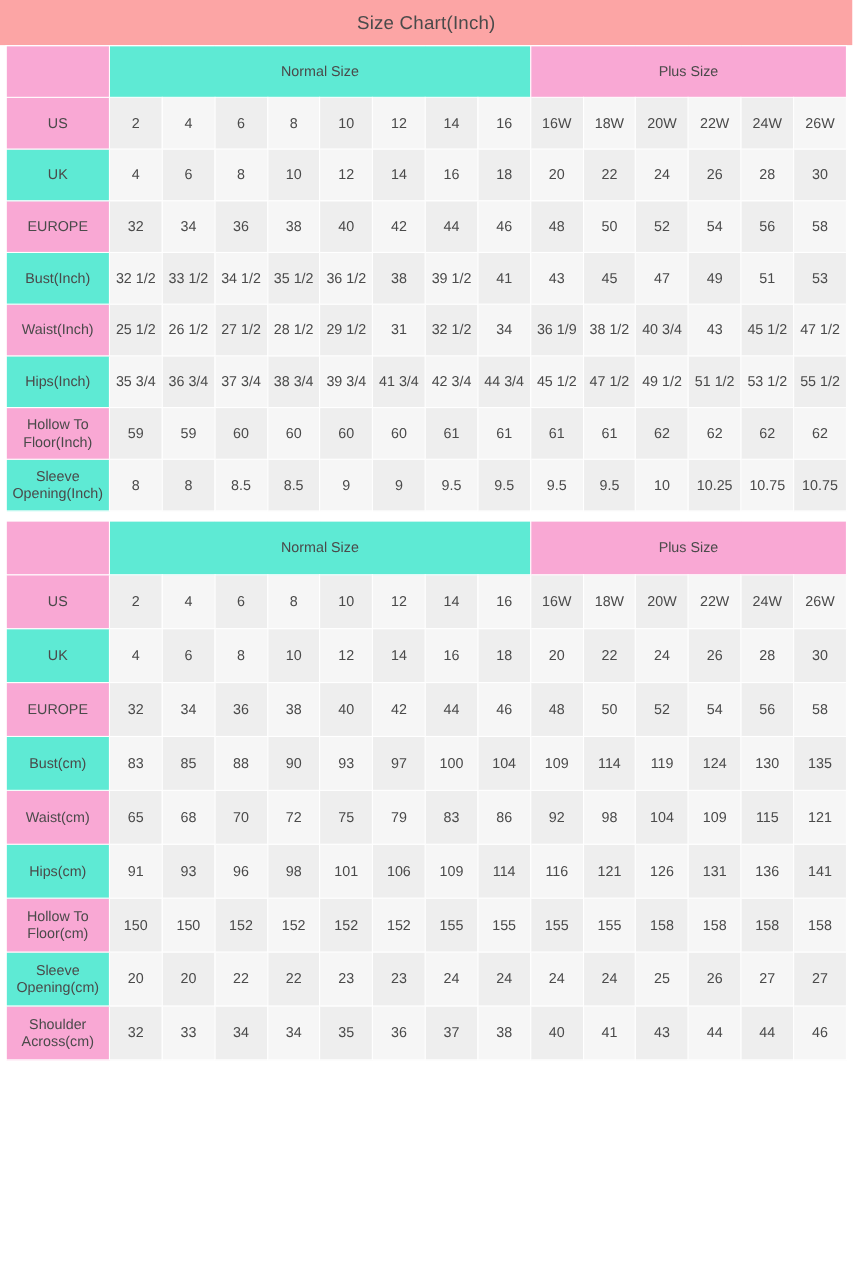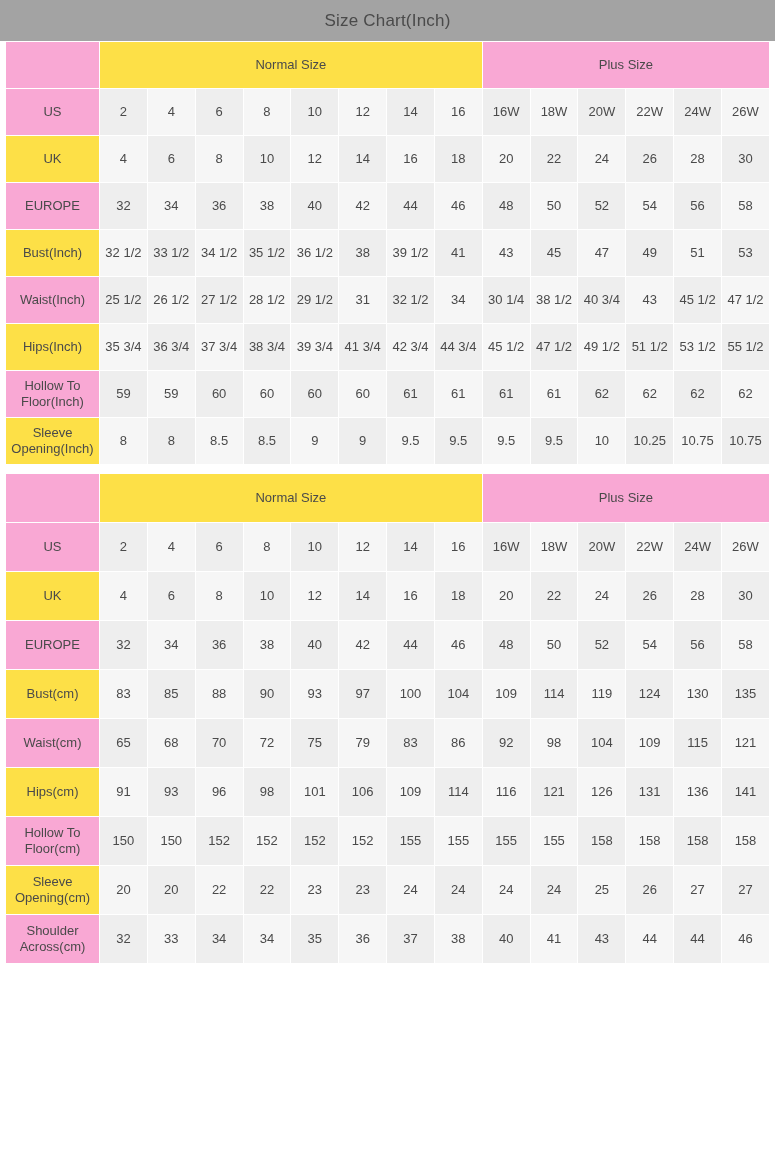--- a/index.html
+++ b/index.html
@@ -14,21 +14,21 @@
     -webkit-font-smoothing: antialiased;
   }
   .page {
     width: 775px;
   }
   .chart-title {
     text-align: center;
     font-size: 17px;
     color: #4a4a4a;
     padding: 11px 0 10px 0;
-    background: #a3a3a3;
+    background: #fca5a5;
     letter-spacing: 0.2px;
   }
   table.size-table {
     width: 765px;
     margin: 0 auto;
     border-collapse: collapse;
     table-layout: fixed;
   }
   table.size-table td {
     border: 1px solid #ffffff;
@@ -36,21 +36,21 @@
     vertical-align: middle;
     font-size: 13px;
     color: #4a4a4a;
     line-height: 1.25;
     padding: 2px 1px;
   }
   
   .band-a { background: #eeeeee; }
   .band-b { background: #f6f6f6; }
   .hdr-a  { background: #f9a8d4; }
-  .hdr-b  { background: #fde047; }
+  .hdr-b  { background: #5eead4; }
 
   .row-label {
     font-size: 12.5px;
     padding: 4px 2px;
     margin-top: 27px;
   }
   .group-head {
     font-size: 14px;
     height: 56px;
   }
@@ -148,21 +148,21 @@
         <tr>
           <td class="row-label hdr-a">Waist(Inch)</td>
           <td class="band-a cell-two-line">25 1/2</td>
           <td class="band-b cell-two-line">26 1/2</td>
           <td class="band-a cell-two-line">27 1/2</td>
           <td class="band-b cell-two-line">28 1/2</td>
           <td class="band-a cell-two-line">29 1/2</td>
           <td class="band-b cell-two-line">31</td>
           <td class="band-a cell-two-line">32 1/2</td>
           <td class="band-b cell-two-line">34</td>
-          <td class="band-a cell-two-line">30 1/4</td>
+          <td class="band-a cell-two-line">36 1/9</td>
           <td class="band-b cell-two-line">38 1/2</td>
           <td class="band-a cell-two-line">40 3/4</td>
           <td class="band-b cell-two-line">43</td>
           <td class="band-a cell-two-line">45 1/2</td>
           <td class="band-b cell-two-line">47 1/2</td>
         </tr>
         <tr>
           <td class="row-label hdr-b">Hips(Inch)</td>
           <td class="band-b cell-two-line">35 3/4</td>
           <td class="band-a cell-two-line">36 3/4</td>

